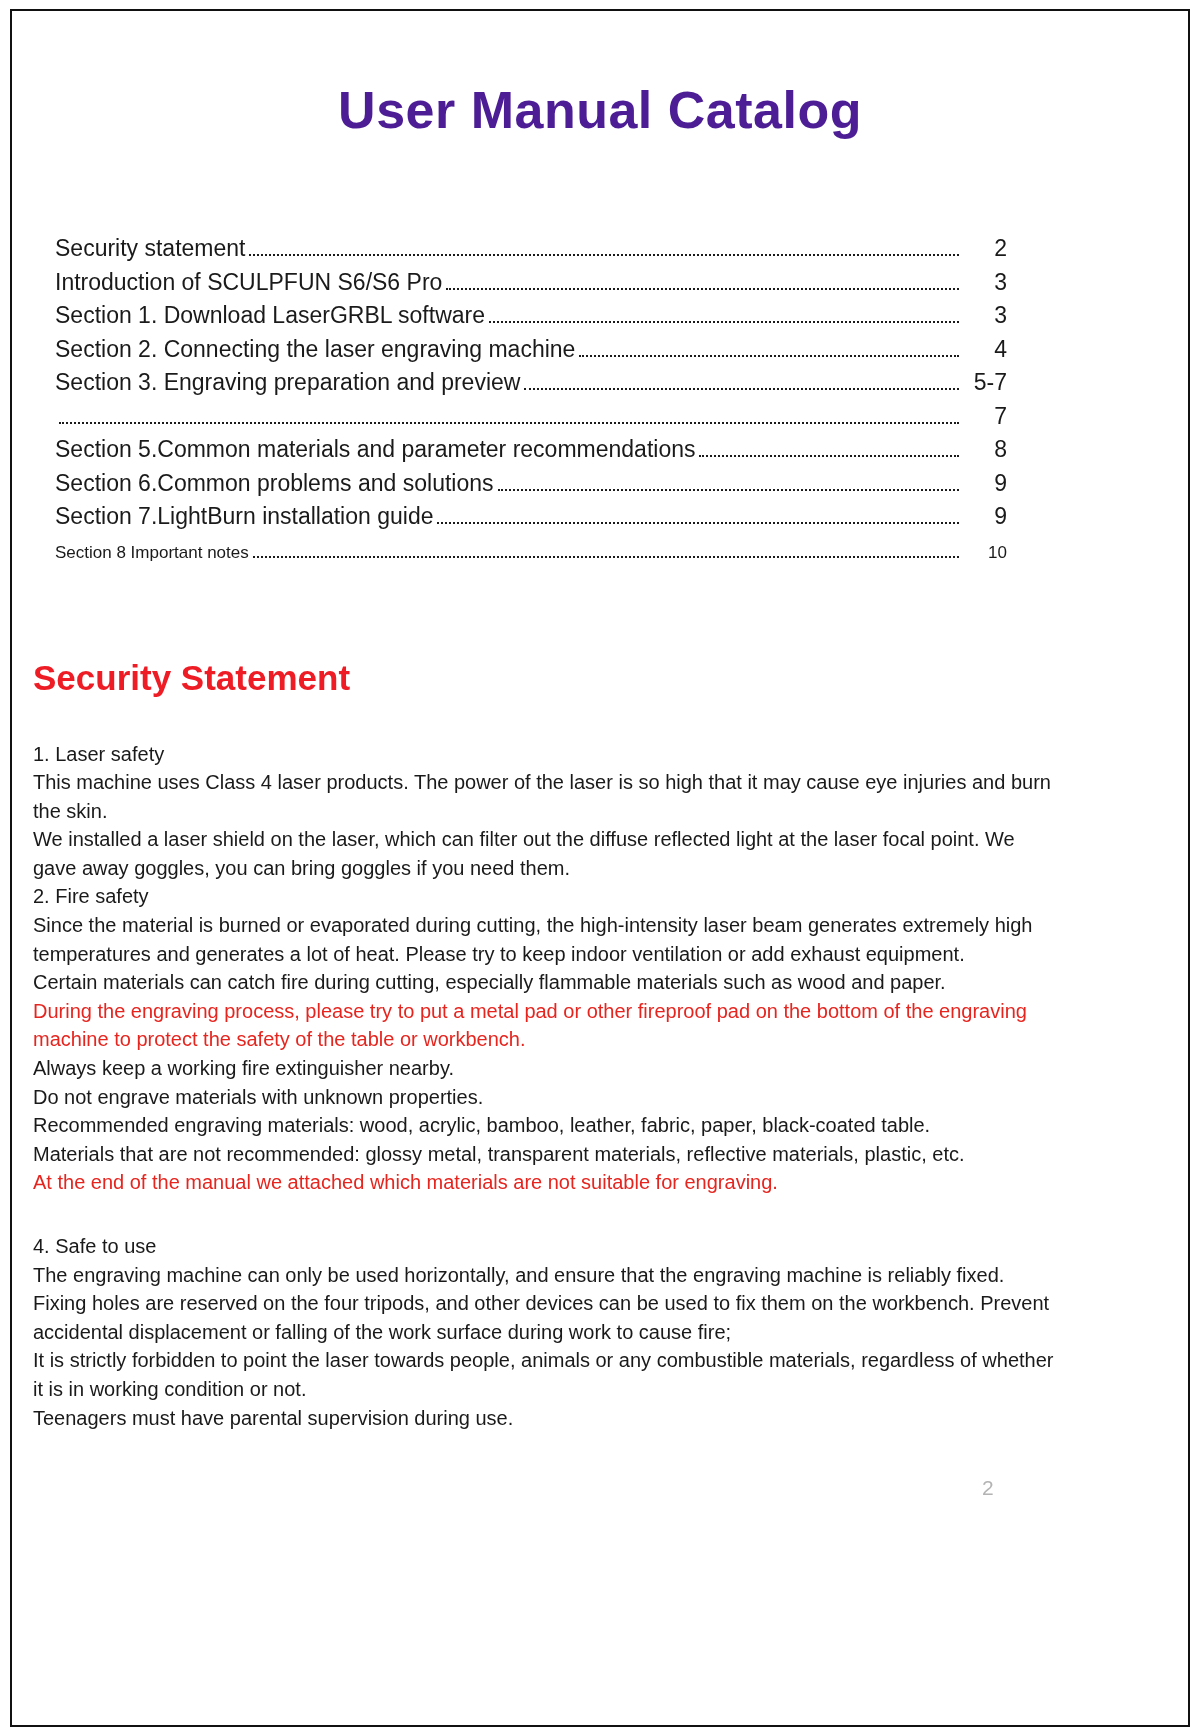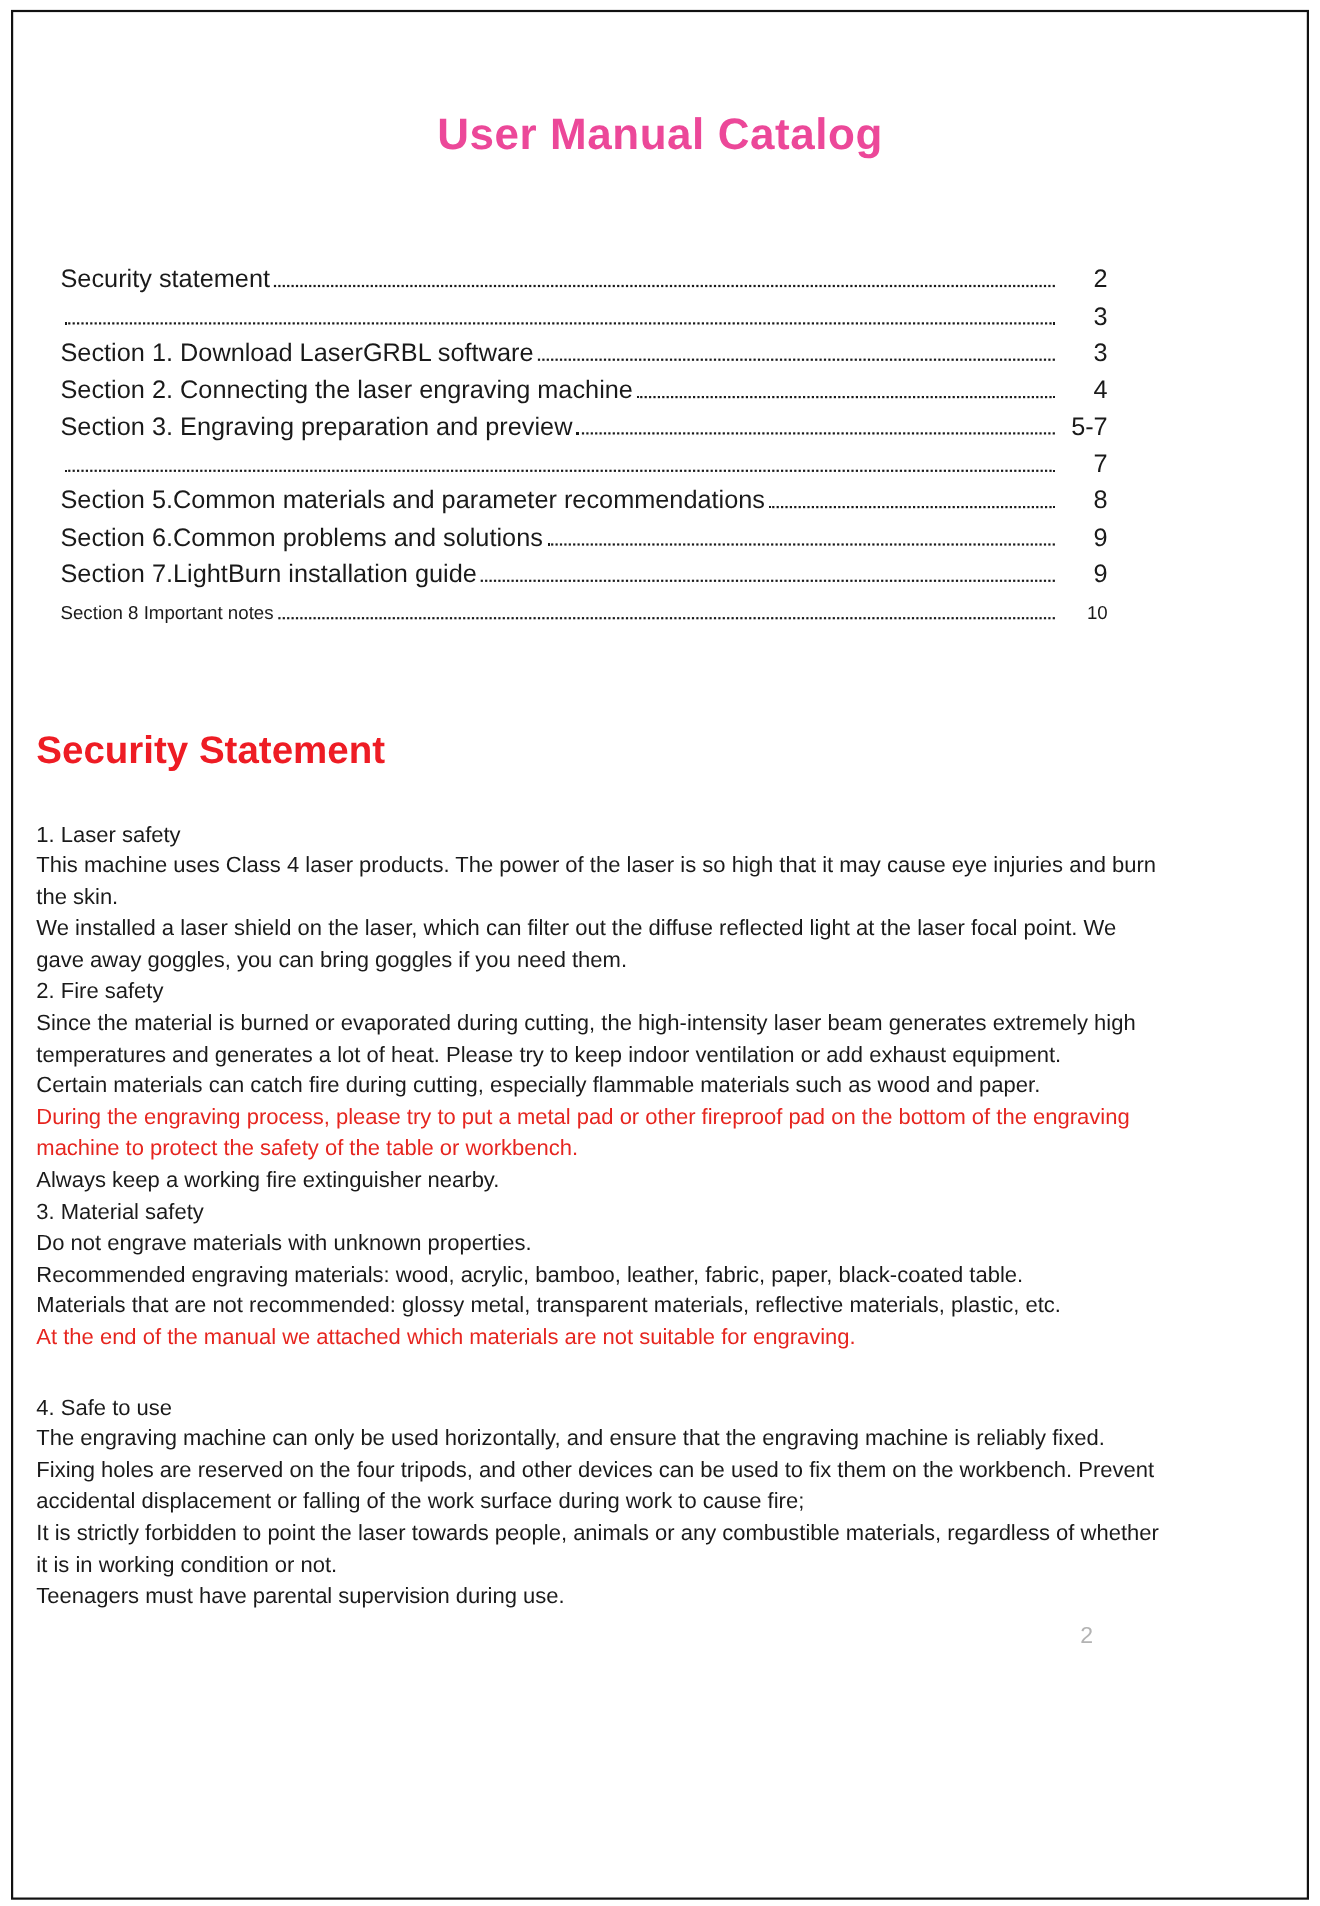--- a/index.html
+++ b/index.html
@@ -24,26 +24,26 @@
     bottom: 6px;
     border: 2px solid #111111;
     pointer-events: none;
   }
   .content {
     position: relative;
     z-index: 1;
   }
   .title {
     margin: 0;
-    padding-top: 100px;
+    padding-top: 80px;
     text-align: center;
-    font-size: 40px;
+    font-size: 52px;
     font-weight: bold;
     letter-spacing: 0.5px;
-    color: #ec4899;
+    color: #4c1d95;
   }
   .toc {
     margin: 92px 0 0 55px;
     width: 952px;
   }
   .toc-row {
     display: flex;
     align-items: baseline;
     font-size: 23px;
     line-height: 33.5px;
@@ -106,20 +106,21 @@
   <div class="content">
     <h1 class="title">User Manual Catalog</h1>
 
     <div class="toc">
         <div class="toc-row">
     <span class="toc-label">Security statement</span>
     <span class="toc-leader"></span>
     <span class="toc-page">2</span>
   </div>
         <div class="toc-row">
+    <span class="toc-label">Introduction of SCULPFUN S6/S6 Pro</span>
     <span class="toc-leader"></span>
     <span class="toc-page">3</span>
   </div>
         <div class="toc-row">
     <span class="toc-label">Section 1. Download LaserGRBL software</span>
     <span class="toc-leader"></span>
     <span class="toc-page">3</span>
   </div>
         <div class="toc-row">
     <span class="toc-label">Section 2. Connecting the laser engraving machine</span>
@@ -161,21 +162,20 @@
 
     <div class="body-text">
         <p>1. Laser safety</p>
         <p>This machine uses Class 4 laser products. The power of the laser is so high that it may cause eye injuries and burn the skin.</p>
         <p>We installed a laser shield on the laser, which can filter out the diffuse reflected light at the laser focal point. We gave away goggles, you can bring goggles if you need them.</p>
         <p>2. Fire safety</p>
         <p>Since the material is burned or evaporated during cutting, the high-intensity laser beam generates extremely high temperatures and generates a lot of heat. Please try to keep indoor ventilation or add exhaust equipment.</p>
         <p>Certain materials can catch fire during cutting, especially flammable materials such as wood and paper.</p>
         <p class="red">During the engraving process, please try to put a metal pad or other fireproof pad on the bottom of the engraving machine to protect the safety of the table or workbench.</p>
         <p>Always keep a working fire extinguisher nearby.</p>
-        <p>3. Material safety</p>
         <p>Do not engrave materials with unknown properties.</p>
         <p>Recommended engraving materials: wood, acrylic, bamboo, leather, fabric, paper, black-coated table.</p>
         <p>Materials that are not recommended: glossy metal, transparent materials, reflective materials, plastic, etc.</p>
         <p class="red">At the end of the manual we attached which materials are not suitable for engraving.</p>
         <p class="gap-before">4. Safe to use</p>
         <p>The engraving machine can only be used horizontally, and ensure that the engraving machine is reliably fixed. Fixing holes are reserved on the four tripods, and other devices can be used to fix them on the workbench. Prevent accidental displacement or falling of the work surface during work to cause fire;</p>
         <p>It is strictly forbidden to point the laser towards people, animals or any combustible materials, regardless of whether it is in working condition or not.</p>
         <p>Teenagers must have parental supervision during use.</p>
       </div>
   </div>

